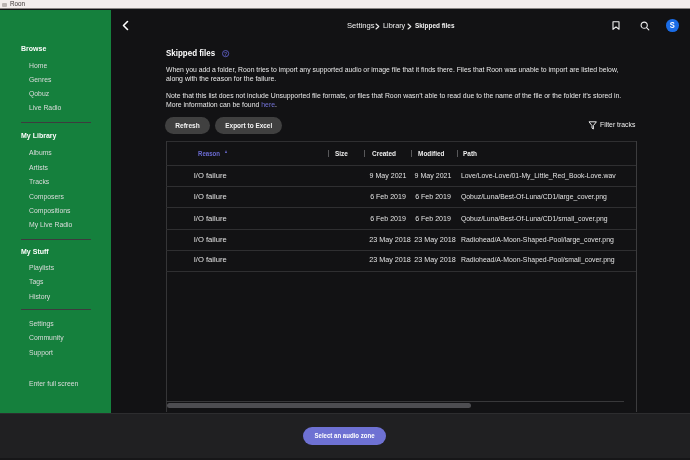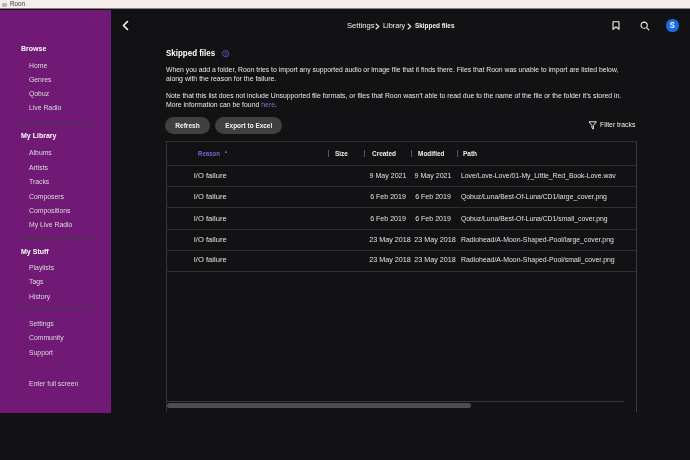--- a/index.html
+++ b/index.html
@@ -8,21 +8,21 @@
   #stage { position:relative; width:690px; height:460px; }
   .lx { transform-origin:0 50%; }
   .ctr { transform-origin:50% 50%; }
 
   
   #titlebar { left:0; top:0; width:690px; height:9px; background:#f3edec; border-bottom:1px solid #8a8583; }
   #titlebar .appicon { left:2px; top:2.5px; width:4.5px; height:4.5px; background:#bab3b1; border-radius:1px; }
   #titlebar .apptitle { left:10px; top:0px; font-size:7px; line-height:8px; color:#3a3434; transform:scaleX(.9); transform-origin:0 50%; }
 
   
-  #sidebar { left:0; top:10px; width:111px; height:403px; background:#701a75; }
+  #sidebar { left:0; top:10px; width:111px; height:403px; background:#15803d; }
   .sb-head { left:21px; font-size:7.8px; font-weight:bold; color:#fdfdfd; white-space:nowrap; line-height:10px; transform:scaleX(.9); transform-origin:0 50%; }
   .sb-item { left:29px; font-size:7.6px; color:#dcdcdc; white-space:nowrap; line-height:10px; transform:scaleX(.9); transform-origin:0 50%; }
   .sb-sep { left:21px; width:70px; height:1px; background:#3c3c3e; }
 
   
   #footer { left:0; top:413px; width:690px; height:47px; background:#202022; border-top:1px solid #2d2d2f; }
   #zonebtn { left:303px; top:13px; width:83px; height:18px; background:#6e71d3; border-radius:9px; }
   #zonetxt { left:0; top:0; width:83px; height:18px; color:#ffffff; font-size:7.6px; font-weight:bold; text-align:center; line-height:18px; transform:scaleX(.8); transform-origin:50% 50%; }
   #bottomstrip { left:0; top:43.5px; width:690px; height:3.5px; background:#161618; }
 
@@ -167,14 +167,20 @@
   <div class="cell abs lx" style="left:461px; top:234.5px; transform:scaleX(.91);">Radiohead/A-Moon-Shaped-Pool/large_cover.png</div>
 
   <div class="cell abs ctr" style="left:210.2px; top:255.4px; transform:translateX(-50%) scaleX(1);">I/O failure</div>
   <div class="cell abs ctr" style="left:390.2px; top:255.4px; transform:translateX(-50%) scaleX(.95);">23 May 2018</div>
   <div class="cell abs ctr" style="left:435.2px; top:255.4px; transform:translateX(-50%) scaleX(.95);">23 May 2018</div>
   <div class="cell abs lx" style="left:461px; top:255.4px; transform:scaleX(.91);">Radiohead/A-Moon-Shaped-Pool/small_cover.png</div>
 
   <div class="abs" style="left:166px; top:401px; width:458px; height:1px; background:#38383a;"></div>
   <div class="abs" style="left:167px; top:403px; width:304px; height:5px; background:#4d4d51; border-radius:2.5px;"></div>
 
+  <div id="footer" class="abs">
+    <div id="zonebtn" class="abs">
+        <div id="zonetxt" class="abs">Select an audio zone</div>
+      </div>
+    <div id="bottomstrip" class="abs"></div>
+  </div>
 
 </div>
 
 </body></html>

